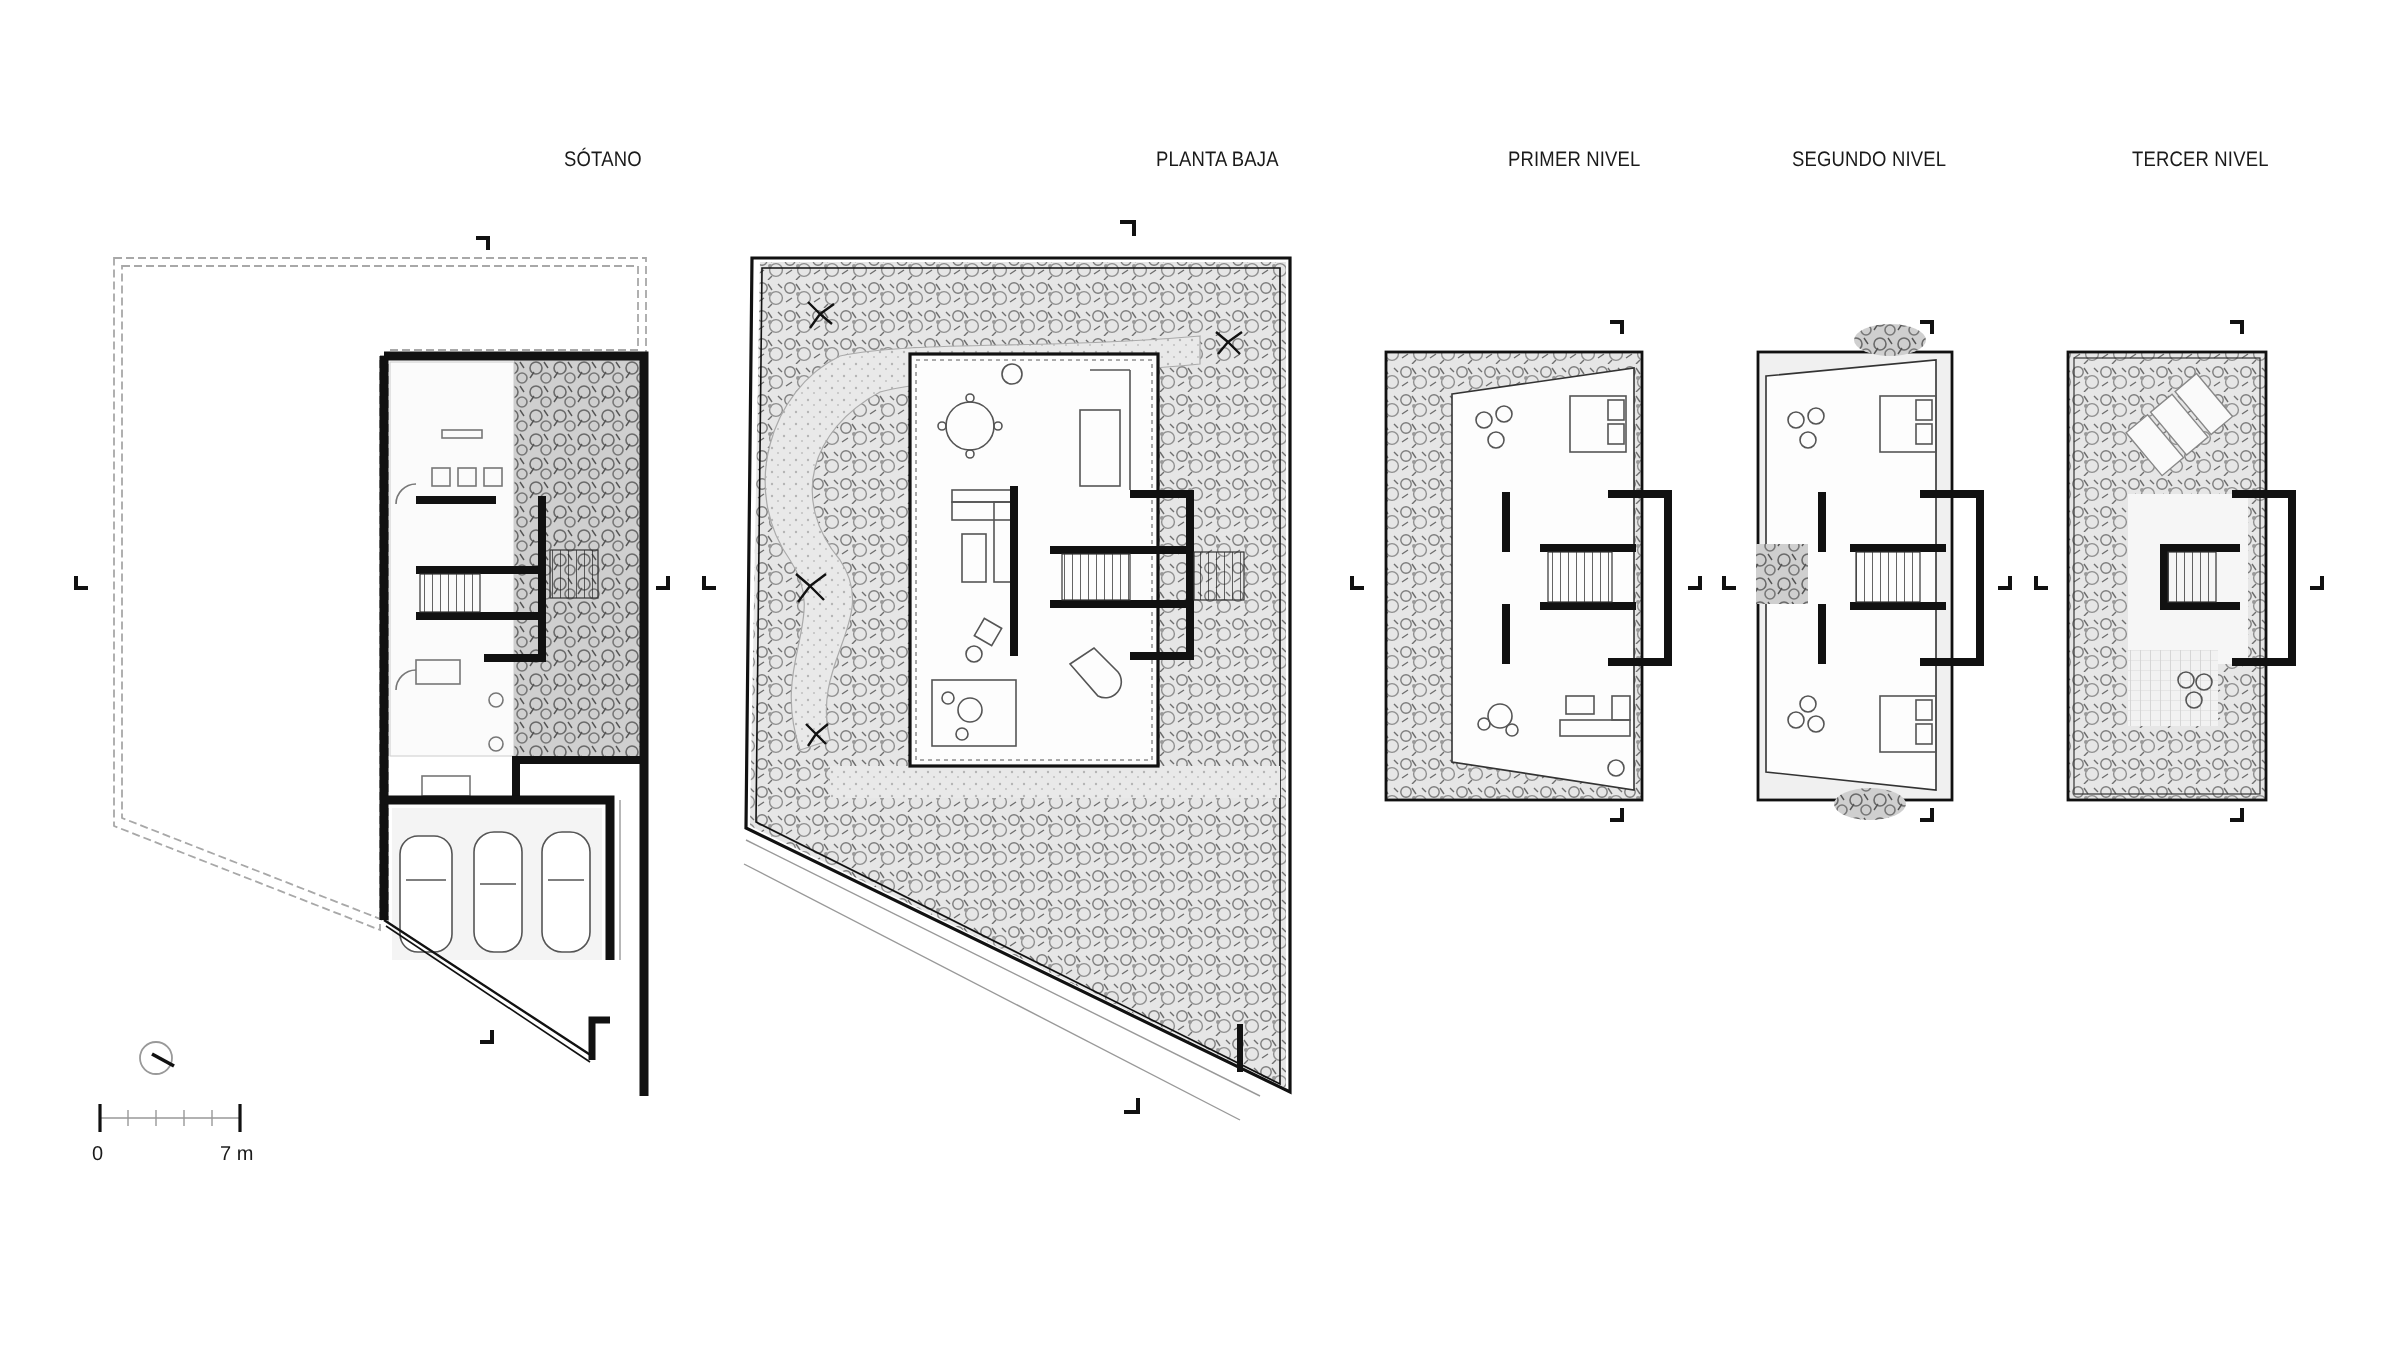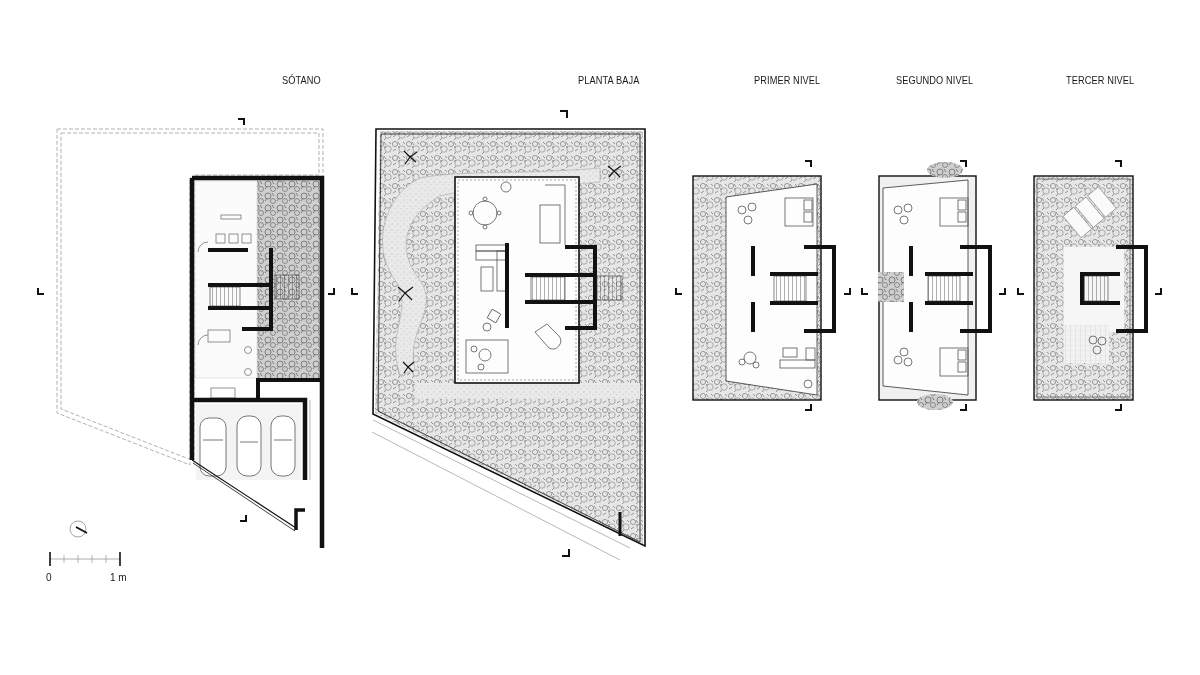--- a/index.html
+++ b/index.html
@@ -14,21 +14,21 @@
 
 <div class="stage">
 
   <div class="plan-title" style="left:282px;">SÓTANO</div>
   <div class="plan-title" style="left:578px;">PLANTA BAJA</div>
   <div class="plan-title" style="left:754px;">PRIMER NIVEL</div>
   <div class="plan-title" style="left:896px;">SEGUNDO NIVEL</div>
   <div class="plan-title" style="left:1066px;">TERCER NIVEL</div>
 
   <div class="scale-label" style="left:46px; top:572px;">0</div>
-  <div class="scale-label" style="left:110px; top:572px;">1 m</div>
+  <div class="scale-label" style="left:110px; top:572px;">7 m</div>
 
   <svg width="1200" height="675" viewBox="0 0 1200 675">
     <defs>
       <pattern id="veg" width="14" height="14" patternUnits="userSpaceOnUse">
         <rect width="14" height="14" fill="#e6e6e6"></rect>
         <circle cx="3" cy="4" r="2.6" fill="none" stroke="#7d7d7d" stroke-width="0.7"></circle>
         <circle cx="10" cy="9" r="3.2" fill="none" stroke="#8f8f8f" stroke-width="0.7"></circle>
         <path d="M1 11 l3 -2 M6 2 l2 3 M11 2 l2 2 M8 12 l-2 2" stroke="#6e6e6e" stroke-width="0.7"></path>
         <circle cx="7" cy="7" r="1" fill="#999"></circle>
       </pattern>

